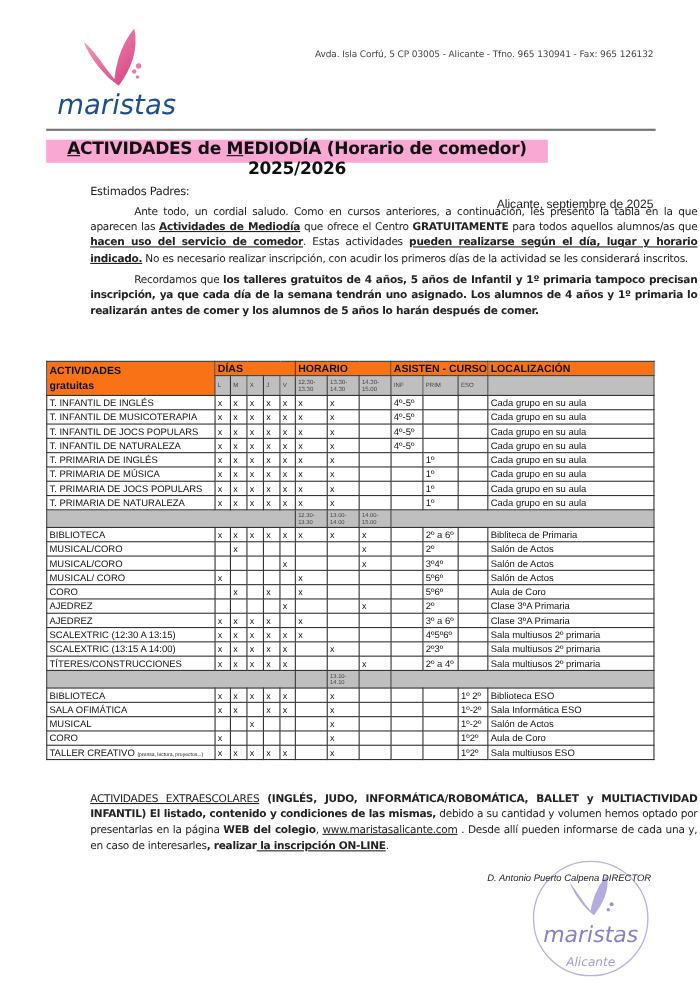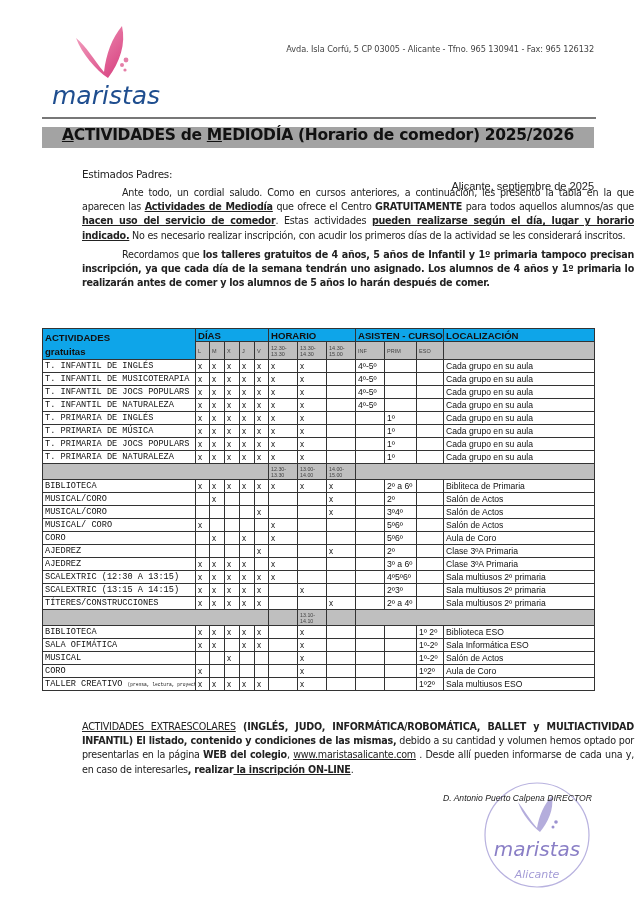--- a/index.html
+++ b/index.html
@@ -4,38 +4,38 @@
 <style>
   html,body{margin:0;padding:0;background:#fff;}
   body{width:636px;height:900px;position:relative;overflow:hidden;font-family:"Liberation Sans",sans-serif;color:#111;}
   .logo{position:absolute;left:46px;top:20px;width:120px;height:90px;}
   .hdr{position:absolute;right:42px;top:40px;text-align:right;font-family:"DejaVu Sans",sans-serif;}
   .hdr .l1{font-size:10.4px;font-weight:bold;color:#222;letter-spacing:-0.2px;}
   .hdr .l1 .big{font-size:12.6px;text-decoration:underline;}
   .hdr .l1 .sep{font-weight:normal;color:#555;margin:0 4px;}
   .hdr .l2,.hdr .l3{font-size:8.2px;color:#444;margin-top:4px;letter-spacing:-0.1px;}
   .rule{position:absolute;left:42px;top:117px;width:554px;height:2px;background:#777;}
-  .titlebar{position:absolute;left:42px;top:127px;width:552px;height:21px;background:#a3a3a3;}
+  .titlebar{position:absolute;left:42px;top:127px;width:456px;height:21px;background:#f9a8d4;}
   .title{position:absolute;left:0;right:0;top:-1px;text-align:center;font-family:"DejaVu Sans",sans-serif;font-weight:bold;font-size:15.5px;letter-spacing:-0.3px;color:#111;}
   .title u{text-decoration:underline;}
   .date{position:absolute;right:42px;top:152px;font-size:11px;color:#222;margin-top:28px;}
   .greet{position:absolute;left:82px;top:168px;font-size:10.4px;font-family:"DejaVu Sans",sans-serif;color:#222;letter-spacing:-0.3px;}
   .para{position:absolute;left:42px;width:552px;font-family:"DejaVu Sans",sans-serif;font-size:9.6px;line-height:14.2px;text-align:justify;color:#222;letter-spacing:-0.25px;margin-left:40px;}
   .p1{top:186px;}
   .p2{top:248px;}
   .para .ind{display:inline-block;width:40px;}
   .b{font-weight:bold;}
   .bu{font-weight:bold;text-decoration:underline;}
   .u{text-decoration:underline;}
   table.sched{position:absolute;left:42px;top:328px;width:552px;border-collapse:collapse;table-layout:fixed;font-size:8.6px;}
   table.sched td{border:1px solid #333;padding:0 2px;height:12px;white-space:nowrap;overflow:hidden;vertical-align:middle;}
-  table.sched tr.h1 td{background:#0ea5e9;font-weight:bold;font-size:9.6px;height:12px;}
+  table.sched tr.h1 td{background:#f97316;font-weight:bold;font-size:9.6px;height:12px;}
   table.sched tr.h2 td{background:#bfbfbf;font-size:5.5px;color:#444;height:17px;line-height:6px;}
   table.sched tr.sub td{background:#bfbfbf;font-size:5.3px;color:#444;height:15px;line-height:6px;}
-  table.sched td.act{font-size:8.6px;font-family:Liberation Mono, monospace;}
+  table.sched td.act{font-size:8.6px;}
   table.sched .sm{font-size:4.6px;}
   table.sched td.x{font-size:8.2px;}
   .p3{top:720px;}
   .sign{position:absolute;right:44px;top:793px;font-size:8.6px;font-style:italic;color:#222;margin-left:24px;}
   .stamp{position:absolute;left:482px;top:780px;width:110px;height:110px;}
 </style>
 </head>
 <body>
 
 <svg class="logo" viewBox="0 0 120 90">
@@ -346,21 +346,21 @@
         <td class="x">x</td>
         <td class="x">x</td>
         <td class="x"></td>
         <td class="x"></td>
         <td></td>
         <td>4º5º6º</td>
         <td></td>
         <td>Sala multiusos 2º primaria</td>
       </tr>
       <tr>
-        <td class="act"><span>SCALEXTRIC (13:15 A 14:15)</span></td>
+        <td class="act"><span>SCALEXTRIC (13:15 A 14:00)</span></td>
         <td class="x">x</td>
         <td class="x">x</td>
         <td class="x">x</td>
         <td class="x">x</td>
         <td class="x">x</td>
         <td class="x"></td>
         <td class="x">x</td>
         <td class="x"></td>
         <td></td>
         <td>2º3º</td>

